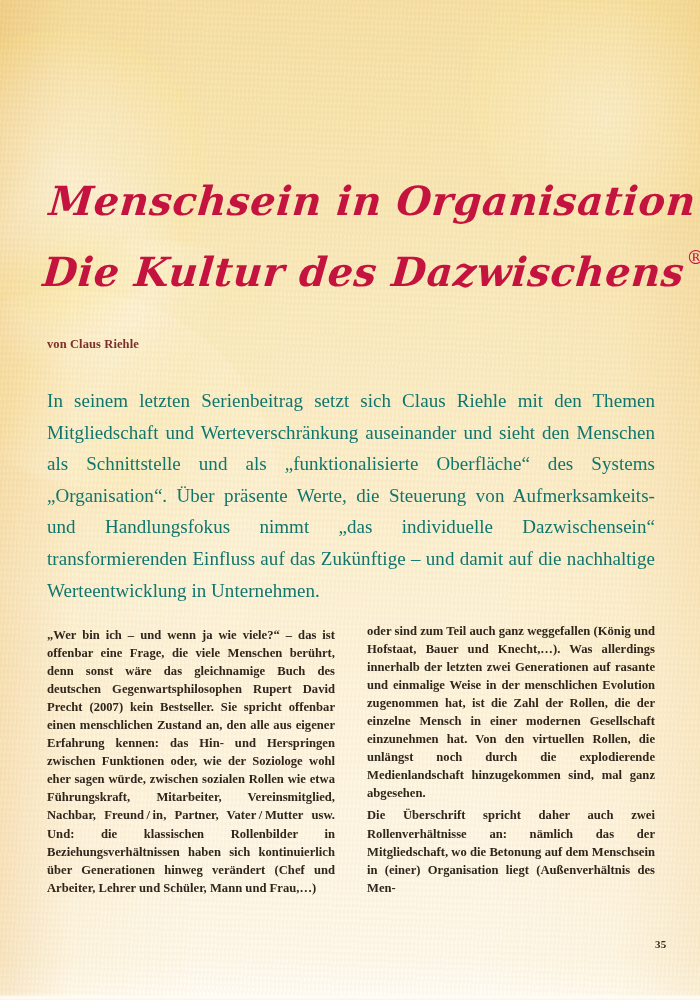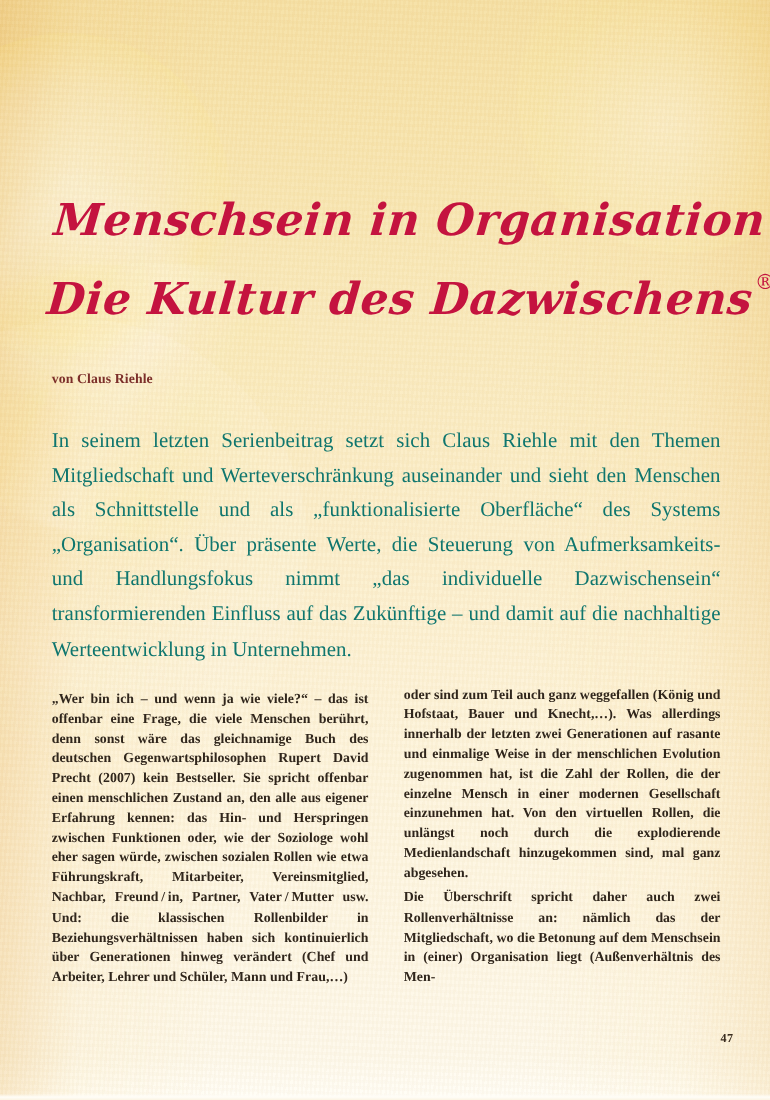--- a/index.html
+++ b/index.html
@@ -207,17 +207,17 @@
     <div class="columns">
       <div class="col">
         <p>„Wer bin ich – und wenn ja wie viele?“ – das ist offenbar eine Frage, die viele Menschen berührt, denn sonst wäre das gleichnamige Buch des deutschen Gegenwartsphilosophen Rupert David Precht (2007) kein Bestseller. Sie spricht offenbar einen menschlichen Zustand an, den alle aus eigener Erfahrung kennen: das Hin- und Herspringen zwischen Funktionen oder, wie der Soziologe wohl eher sagen würde, zwischen sozialen Rollen wie etwa Führungskraft, Mitarbeiter, Vereinsmitglied, Nachbar, Freund / in, Partner, Vater / Mutter usw. Und: die klassischen Rollenbilder in Beziehungsverhältnissen haben sich kontinuierlich über Generationen hinweg verändert (Chef und Arbeiter, Lehrer und Schüler, Mann und Frau,…)</p>
       </div>
       <div class="col">
         <p>oder sind zum Teil auch ganz weggefallen (König und Hofstaat, Bauer und Knecht,…). Was allerdings innerhalb der letzten zwei Generationen auf rasante und einmalige Weise in der menschlichen Evolution zugenommen hat, ist die Zahl der Rollen, die der einzelne Mensch in einer modernen Gesellschaft einzunehmen hat. Von den virtuellen Rollen, die unlängst noch durch die explodierende Medienlandschaft hinzugekommen sind, mal ganz abgesehen.</p>
         <p>Die Überschrift spricht daher auch zwei Rollenverhältnisse an: nämlich das der Mitgliedschaft, wo die Betonung auf dem Menschsein in (einer) Organisation liegt (Außenverhältnis des Men-</p>
       </div>
     </div>
 
-    <div class="folio">47</div>
+    <div class="folio">35</div>
   </div>
 
   <div class="bottom-edge"></div>
 </div>
 
 </body></html>

